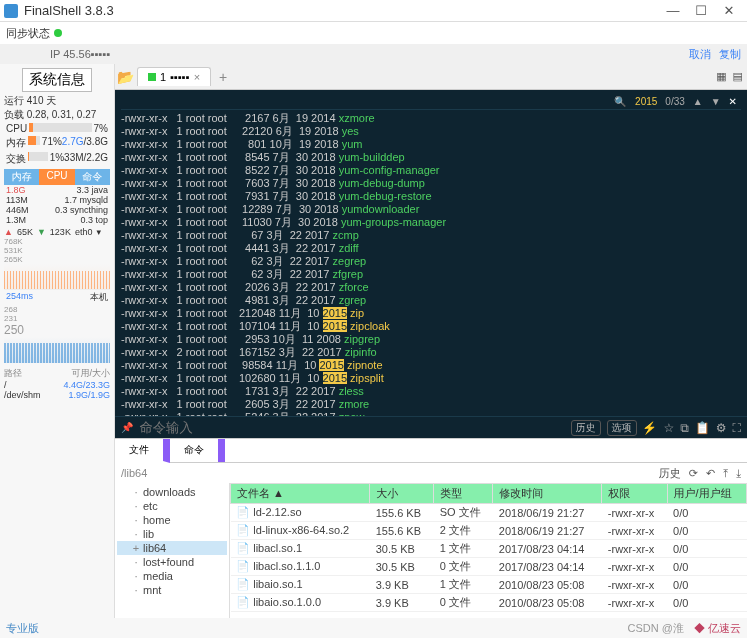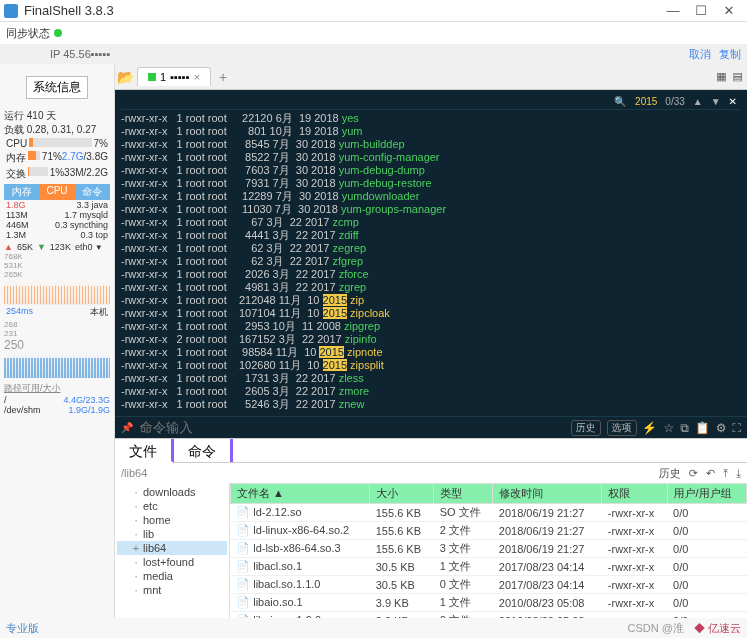--- a/index.html
+++ b/index.html
@@ -7,38 +7,38 @@
 .titlebar { height: 22px; background: #fff; display: flex; align-items: center; padding: 0 4px; border-bottom: 1px solid #ddd; }
 .titlebar .logo { width: 14px; height: 14px; background: #3b8fd4; border-radius: 2px; margin-right: 6px; }
 .titlebar .title { flex: 1; font-size: 13px; color: #333; }
 .titlebar .winbtn { width: 28px; text-align: center; color: #555; cursor: pointer; font-size: 13px; }
 .statusbar { height: 22px; background: #fff; display: flex; align-items: center; padding: 0 6px; font-size: 11px; color: #333; }
 .green-dot { width: 8px; height: 8px; background: #2ecc40; border-radius: 50%; margin-left: 4px; }
 .ipbar { height: 20px; display: flex; align-items: center; padding: 0 6px; font-size: 11px; color: #666; margin-left: 44px; }
 .ipbar a { color: #3b82f6; margin-left: 8px; cursor: pointer; }
 .main { display: flex; height: calc(638px - 64px - 20px); }
 .sidebar { width: 115px; background: #f7f7f7; border-right: 1px solid #ddd; padding: 2px 4px; font-size: 10px; color: #333; overflow: hidden; }
-.sidebar .btn { background: #fff; border: 1px solid #bbb; padding: 2px 6px; margin: 10px auto; display: block; font-size: 12px; }
+.sidebar .btn { background: #fff; border: 1px solid #bbb; padding: 2px 6px; margin: 2px auto; display: block; font-size: 14px; }
 .sidebar .row { display: flex; justify-content: space-between; padding: 1px 2px; }
 .sidebar .bar { height: 9px; background: #e0e0e0; position: relative; flex: 1; margin: 0 2px; }
 .sidebar .barfill { height: 100%; background: #ff8c3b; }
 .sidebar .tabs { display: flex; margin-top: 2px; }
 .sidebar .tab { flex: 1; text-align: center; padding: 1px; font-size: 10px; }
 .sidebar .tab.active { background: #ff8c3b; color: #fff; }
 .sidebar .tab.inactive { background: #6db4e8; color: #fff; }
 .sidebar .plist { font-size: 9px; }
 .sidebar .plist .row { padding: 0 2px; }
 .sidebar .netind { display: flex; align-items: center; gap: 4px; font-size: 9px; margin-top: 2px; }
 .sidebar .netind .ar-up { color: #e05050; } .sidebar .netind .ar-down { color: #3ba050; }
 .sidebar .spark { height: 26px; background: linear-gradient(to top, rgba(255,140,60,0.1), transparent); border-bottom: 1px solid #eee; position: relative; }
 .sidebar .spark::after { content:""; position:absolute; left:0; right:0; bottom:0; height:18px; background: repeating-linear-gradient(90deg, #ff8c3b 0 1px, transparent 1px 3px); opacity:0.6; }
 .sidebar .spark2 { height: 26px; background: linear-gradient(to top, rgba(90,160,220,0.2), transparent); position: relative; }
 .sidebar .spark2::after { content:""; position:absolute; left:0; right:0; bottom:0; height:20px; background: repeating-linear-gradient(90deg, #5aa0dc 0 2px, transparent 2px 3px); opacity:0.7; }
 .sidebar .disks { margin-top: 4px; font-size: 9px; }
-.sidebar .disks .hdr { display: flex; justify-content: flex-start; color: #888; text-decoration: underline; }
+.sidebar .disks .hdr { display: flex; justify-content: space-between; color: #888; }
 .sidebar .disks .drow { display: flex; justify-content: space-between; }
 .sidebar .disks .drow span:last-child { color: #3b82f6; }
 
 .content { flex: 1; display: flex; flex-direction: column; background: #fff; }
 .tabbar { height: 26px; display: flex; align-items: center; background: #f0f0f0; border-bottom: 1px solid #ccc; position: relative; }
 .tabbar .open-icn { width: 22px; text-align: center; color: #1e8ad6; font-size: 14px; cursor: pointer; }
 .tabbar .tab { background: #fff; border: 1px solid #ccc; border-bottom: none; padding: 3px 10px; font-size: 11px; display: flex; align-items: center; gap: 4px; border-radius: 3px 3px 0 0; }
 .tabbar .green-sq { width: 8px; height: 8px; background: #2ecc40; }
 .tabbar .close-x { color: #888; cursor: pointer; }
 .tabbar .add { color: #888; margin-left: 8px; cursor: pointer; font-size: 14px; }
@@ -56,21 +56,21 @@
 
 .cmdbar { height: 22px; background: #0e2430; border-top: 1px solid #1a3a4a; display: flex; align-items: center; padding: 0 6px; color: #888; font-size: 10px; gap: 6px; }
 .cmdbar .pin { color: #aaa; }
 .cmdbar .right { margin-left: auto; display: flex; gap: 6px; align-items: center; }
 .cmdbar .chip { border: 1px solid #555; border-radius: 3px; padding: 0 4px; color: #bbb; cursor: pointer; }
 .cmdbar .icn { color: #aaa; cursor: pointer; font-size: 12px; }
 .cmdbar .bolt { color: #7fff00; }
 
 .filearea { height: 180px; background: #fff; display: flex; flex-direction: column; border-top: 1px solid #ccc; }
 .ftabs { height: 24px; display: flex; border-bottom: 1px solid #ccc; }
-.ftabs .ft { padding: 4px 14px; font-size: 14px; border-right: 3px solid #8b5cf6; cursor: pointer; }
+.ftabs .ft { padding: 4px 14px; font-size: 10px; border-right: 7px solid #8b5cf6; cursor: pointer; }
 .ftabs .ft.active { background: #fff; border-bottom: 2px solid #fff; margin-bottom: -1px; }
 .fpath { height: 20px; display: flex; align-items: center; padding: 0 6px; color: #888; font-size: 11px; }
 .fpath .right { margin-left: auto; display: flex; gap: 8px; align-items: center; }
 .fpath .right span { cursor: pointer; color: #555; }
 .fbody { flex: 1; display: flex; overflow: hidden; }
 .ftree { width: 115px; border-right: 1px solid #ddd; font-size: 11px; padding: 2px; overflow: hidden; }
 .ftree .titem { padding: 1px 2px 1px 14px; color: #444; display: flex; align-items: center; gap: 2px; cursor: pointer; }
 .ftree .titem.sel { background: #cde6f7; }
 .ftree .exp { color: #888; width: 10px; display: inline-block; text-align: center; }
 .ftable { flex: 1; overflow: hidden; font-size: 11px; }
@@ -203,20 +203,21 @@
     <div class="terminal">
       <div class="thdr">
         <span>🔍</span>
         <span class="srch">2015</span>
         <span class="cnt">0/33</span>
         <span>▲</span>
         <span>▼</span>
         <span class="x">✕</span>
       </div>
       <div id="tlines">
+          <div class="tline">-rwxr-xr-x   1 root root      2167 6月  19 2014 <span class="fn-green">xzmore</span></div>
           <div class="tline">-rwxr-xr-x   1 root root     22120 6月  19 2018 <span class="fn-green">yes</span></div>
           <div class="tline">-rwxr-xr-x   1 root root       801 10月  19 2018 <span class="fn-green">yum</span></div>
           <div class="tline">-rwxr-xr-x   1 root root      8545 7月  30 2018 <span class="fn-green">yum-builddep</span></div>
           <div class="tline">-rwxr-xr-x   1 root root      8522 7月  30 2018 <span class="fn-green">yum-config-manager</span></div>
           <div class="tline">-rwxr-xr-x   1 root root      7603 7月  30 2018 <span class="fn-green">yum-debug-dump</span></div>
           <div class="tline">-rwxr-xr-x   1 root root      7931 7月  30 2018 <span class="fn-green">yum-debug-restore</span></div>
           <div class="tline">-rwxr-xr-x   1 root root     12289 7月  30 2018 <span class="fn-green">yumdownloader</span></div>
           <div class="tline">-rwxr-xr-x   1 root root     11030 7月  30 2018 <span class="fn-green">yum-groups-manager</span></div>
           <div class="tline">-rwxr-xr-x   1 root root        67 3月  22 2017 <span class="fn-green">zcmp</span></div>
           <div class="tline">-rwxr-xr-x   1 root root      4441 3月  22 2017 <span class="fn-green">zdiff</span></div>
@@ -301,28 +302,20 @@
                 </tr>
                 <tr>
                   <td><span class="ficn">📄</span>ld-linux-x86-64.so.2</td>
                   <td>155.6 KB</td>
                   <td>2 文件</td>
                   <td>2018/06/19 21:27</td>
                   <td>-rwxr-xr-x</td>
                   <td>0/0</td>
                 </tr>
                 <tr>
-                  <td><span class="ficn">📄</span>ld-lsb-x86-64.so.3</td>
-                  <td>155.6 KB</td>
-                  <td>3 文件</td>
-                  <td>2018/06/19 21:27</td>
-                  <td>-rwxr-xr-x</td>
-                  <td>0/0</td>
-                </tr>
-                <tr>
                   <td><span class="ficn">📄</span>libacl.so.1</td>
                   <td>30.5 KB</td>
                   <td>1 文件</td>
                   <td>2017/08/23 04:14</td>
                   <td>-rwxr-xr-x</td>
                   <td>0/0</td>
                 </tr>
                 <tr>
                   <td><span class="ficn">📄</span>libacl.so.1.1.0</td>
                   <td>30.5 KB</td>

